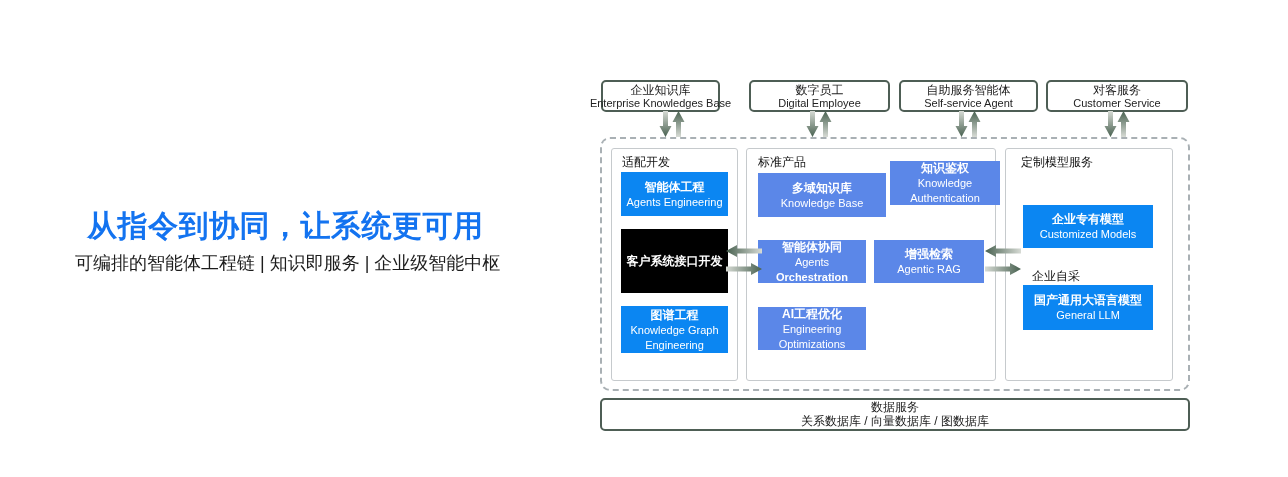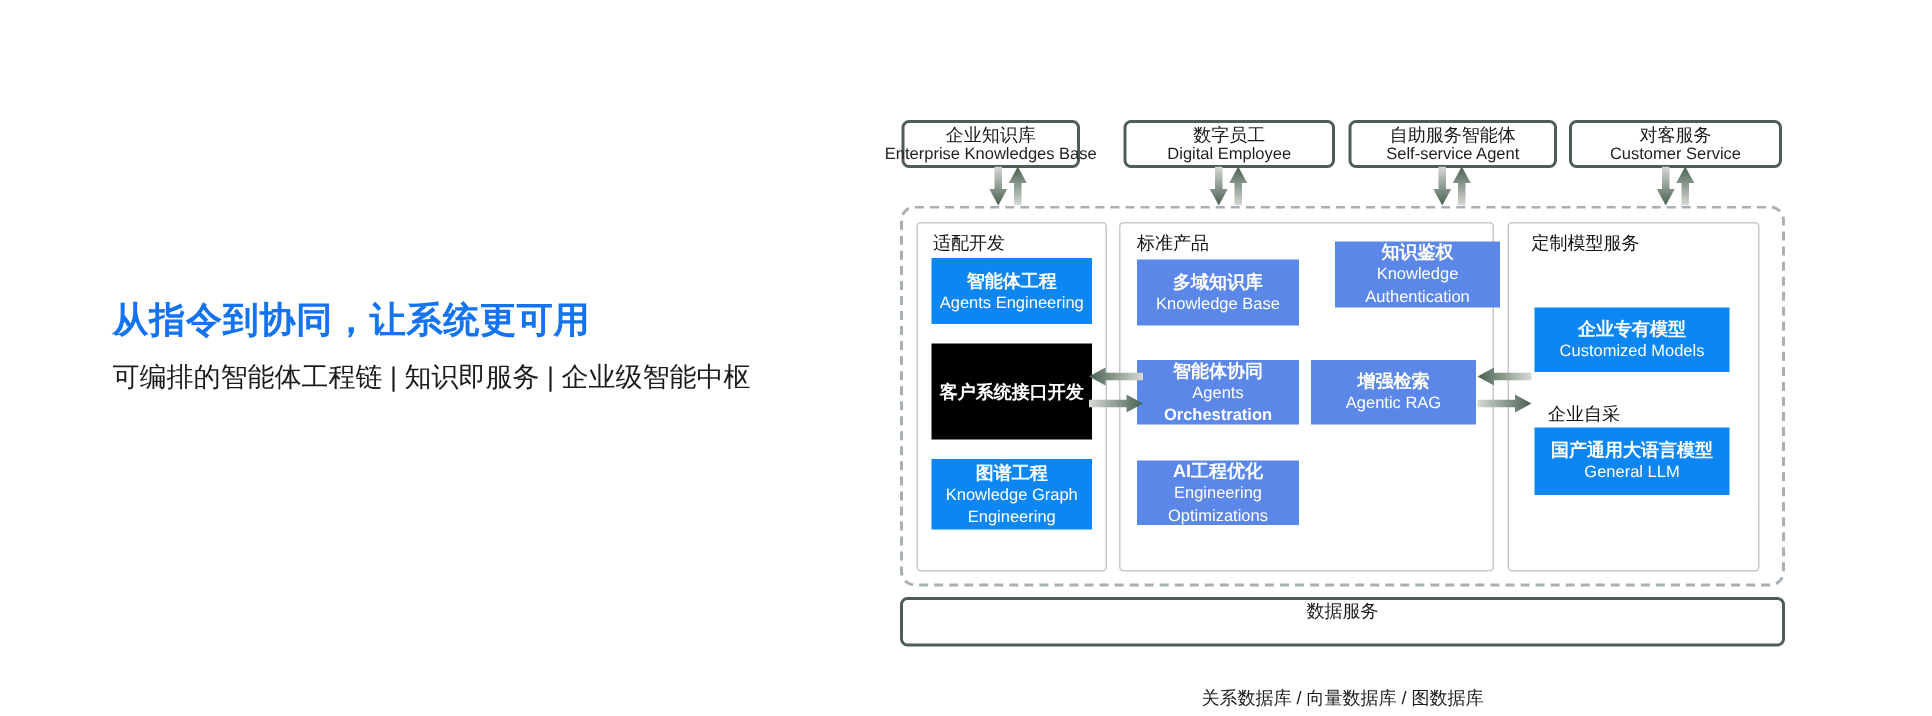--- a/index.html
+++ b/index.html
@@ -2,21 +2,21 @@
 <html style="--title-blue: #1373f0; --accent-blue: #0b86f2; --soft-blue: #5b87e8; --node-black: #000000; --border-dark: #4e5e55; --arrow-dark: #47604f; --arrow-tail: #d7dbd5;"><head>
 <meta charset="utf-8">
 <style>
   html,body{margin:0;padding:0;background:#fff;}
   .stage{
     position:relative;width:1288px;height:477px;background:#fff;overflow:hidden;
     font-family:"Liberation Sans","DejaVu Sans",sans-serif;
   }
   
   .hero{position:absolute;left:75px;top:200px;}
-  .hero-title{margin:0;font-size:24px;line-height:28px;font-weight:bold;color:var(--title-blue,#1373f0);letter-spacing:.5px;}
+  .hero-title{margin:12px;font-size:30px;line-height:28px;font-weight:bold;color:var(--title-blue,#1373f0);letter-spacing:.5px;}
   .hero-subtitle{margin:13px 0 0 0;font-size:18px;line-height:21px;color:#1c1c1c;}
   
   .svc-box{
     position:absolute;top:80px;height:32px;box-sizing:border-box;background:#fff;
     border:2px solid var(--border-dark,#4e5e55);border-radius:5px;
     display:flex;flex-direction:column;align-items:center;justify-content:center;
   }
   .svc-cn{font-size:12px;line-height:14px;color:#1a1a1a;white-space:nowrap;}
   .svc-en{font-size:11px;line-height:12px;color:#222;white-space:nowrap;}
   
@@ -41,21 +41,21 @@
   .node-soft{background:var(--soft-blue,#5b87e8);}
   .node-black{background:var(--node-black,#000);}
   .free-label{position:absolute;font-size:12px;line-height:14px;color:#111;}
   
   .data-bar{
     position:absolute;left:600px;top:398px;width:590px;height:33px;box-sizing:border-box;
     background:#fff;border:2px solid var(--border-dark,#4e5e55);border-radius:5px;
     display:flex;flex-direction:column;align-items:center;
   }
   .data-bar .l1{font-size:12px;line-height:14px;color:#1a1a1a;}
-  .data-bar .l2{font-size:12px;line-height:14px;color:#1a1a1a;margin-top:44px;}
+  .data-bar .l2{font-size:12px;line-height:14px;color:#1a1a1a;}
   
   .arr{position:absolute;}
 </style>
 </head>
 <body>
 
 <svg width="0" height="0" style="position:absolute">
   <defs>
     <linearGradient id="gDown" x1="0" y1="0" x2="0" y2="1">
       <stop offset="0" style="stop-color:var(--arrow-tail,#d7dbd5)"></stop>
@@ -129,21 +129,21 @@
       <div class="cn">客户系统接口开发</div>
     </div>
     <div class="node node-blue" style="left:9px;top:157px;width:107px;height:47px;">
       <div class="cn">图谱工程</div>
       <div class="en">Knowledge Graph Engineering</div>
     </div>
   </div>
 
   <div class="panel" style="left:746px;width:250px;">
     <div class="panel-title" style="left:11px;top:6px;">标准产品</div>
-    <div class="node node-soft" style="left:11px;top:24px;width:108px;height:44px;">
+    <div class="node node-soft" style="left:11px;top:24px;width:128px;height:44px;">
       <div class="cn">多域知识库</div>
       <div class="en">Knowledge Base</div>
     </div>
     <div class="node node-soft" style="left:127px;top:12px;width:110px;height:44px;margin-left:16px;">
       <div class="cn">知识鉴权</div>
       <div class="en">Knowledge Authentication</div>
     </div>
     <div class="node node-soft" style="left:11px;top:91px;width:108px;height:43px;">
       <div class="cn">智能体协同</div>
       <div class="en">Agents</div>

